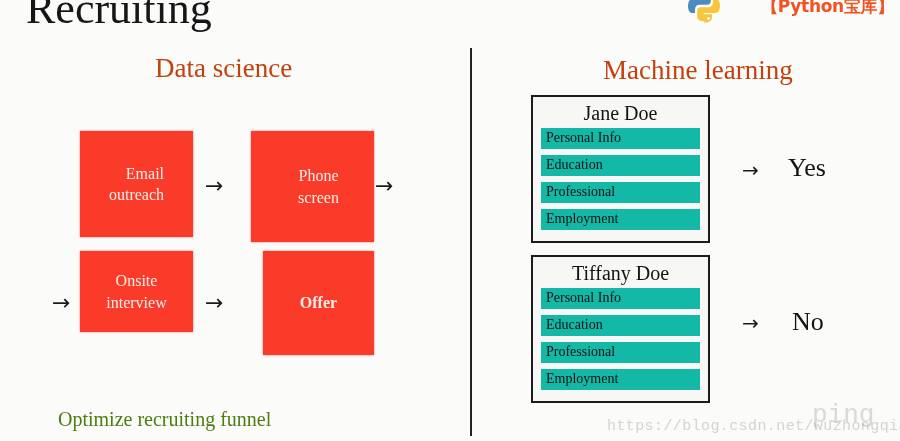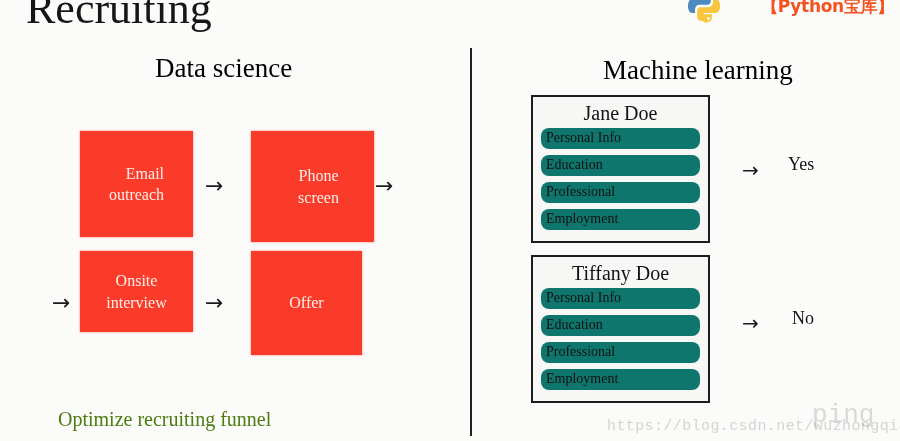--- a/index.html
+++ b/index.html
@@ -62,21 +62,21 @@
     top: 48px;
     width: 2px;
     height: 388px;
     background: #222222;
   }
 
   
   .col-heading {
     position: absolute;
     font-size: 27px;
-    color: #000000;
+    color: #c2410c;
     white-space: nowrap;
   }
   .col-heading.left  { left: 155px; top: 53px; }
   .col-heading.right { left: 603px; top: 55px; }
 
   
   .col-caption {
     position: absolute;
     font-size: 20px;
     color: #4d7c0f;
@@ -95,21 +95,21 @@
     justify-content: center;
     text-align: center;
     font-size: 16px;
     line-height: 1.32;
     box-shadow: 0 0 2px rgba(251,59,42,0.65);
   }
   .funnel-box .lbl { display: block; padding: 0 6px; }
   #box-email    { left: 80px;  top: 131px; width: 113px; height: 106px; text-align: right; }
   #box-phone    { left: 251px; top: 131px; width: 111px; height: 111px; padding-left: 12px; }
   #box-onsite   { left: 80px;  top: 251px; width: 113px; height: 81px; }
-  #box-offer    { left: 251px; top: 251px; width: 111px; height: 104px; }
+  #box-offer    { left: 263px; top: 251px; width: 111px; height: 104px; font-weight: bold; }
 
   .arrow {
     position: absolute;
     font-family: "DejaVu Sans", sans-serif;
     font-size: 22px;
     line-height: 1;
     color: #1a1a1a;
     user-select: none;
   }
   #arrow-1 { left: 205px; top: 175px; }
@@ -131,41 +131,40 @@
 
   .resume-name {
     text-align: center;
     font-size: 20px;
     line-height: 1.1;
     color: #131313;
     margin-bottom: 4px;
     white-space: nowrap;
   }
   .resume-field {
-    background: #0f766e;
+    background: #14b8a6;
     color: #111111;
     font-size: 14px;
     line-height: 1.28;
     padding: 1px 5px 2px 5px;
     margin-bottom: 6px;
     white-space: nowrap;
-    border-radius: 8px;
   }
   .resume-field:last-child { margin-bottom: 0; }
 
   .verdict-arrow {
     position: absolute;
     font-family: "DejaVu Sans", sans-serif;
     font-size: 20px;
     line-height: 1;
     color: #1a1a1a;
   }
   .verdict-text {
     position: absolute;
-    font-size: 18px;
+    font-size: 26px;
     line-height: 1;
     color: #131313;
     white-space: nowrap;
   }
   #verdict-arrow-yes { left: 742px; top: 160px; }
   #verdict-yes       { left: 788px; top: 155px; }
   #verdict-arrow-no  { left: 742px; top: 313px; }
   #verdict-no        { left: 792px; top: 309px; }
 
   

